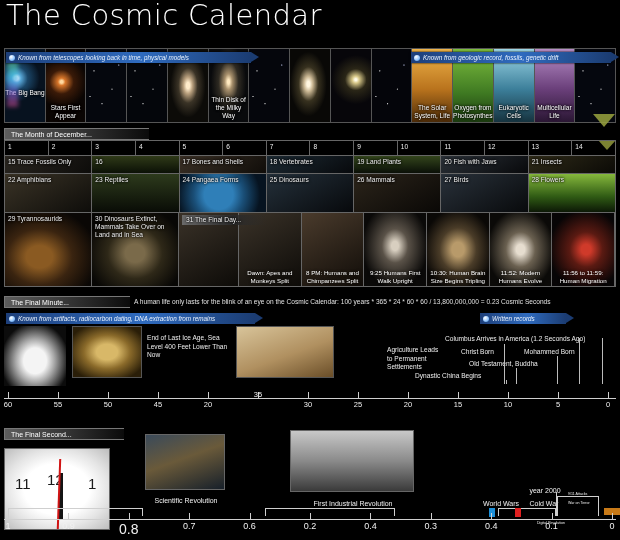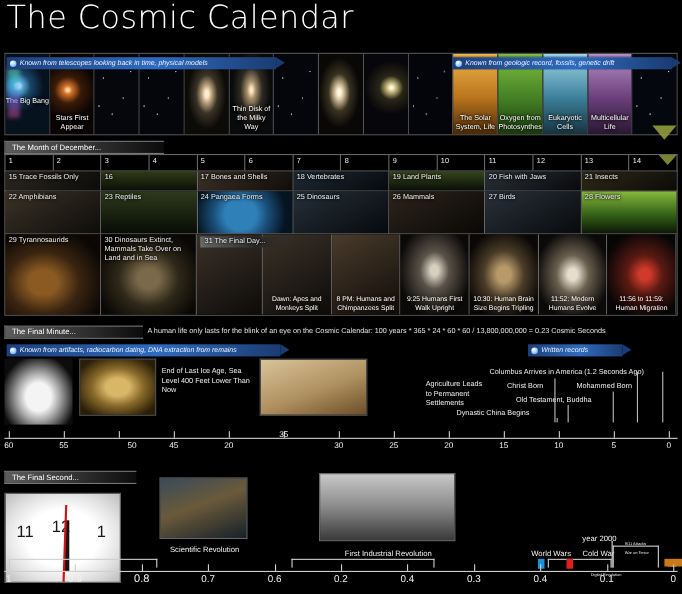--- a/index.html
+++ b/index.html
@@ -427,21 +427,21 @@
   <div class="warbox" style="left:604px; top:508px; width:16px; height:7px; background:#c87a18;"></div>
 
   <div class="axis" style="top:519px;"></div>
   <div id="fs-ticks"></div>
 
 <div class="tick" style="left: 8px; top: 392px; height: 6px;"></div>
     <div class="tlab" style="left: 8px; top: 400px;">60</div>
     <div class="tick" style="left: 58px; top: 392px; height: 6px;"></div>
     <div class="tlab" style="left: 58px; top: 400px;">55</div>
     <div class="tick" style="left: 108px; top: 392px; height: 6px;"></div>
-    <div class="tlab" style="left: 108px; top: 400px; margin-left: 12px;">50</div>
+    <div class="tlab" style="left: 108px; top: 400px;">50</div>
     <div class="tick" style="left: 158px; top: 392px; height: 6px;"></div>
     <div class="tlab" style="left: 158px; top: 400px;">45</div>
     <div class="tick" style="left: 208px; top: 392px; height: 6px;"></div>
     <div class="tlab" style="left: 208px; top: 400px;">20</div>
     <div class="tick" style="left: 258px; top: 392px; height: 6px;"></div>
     <div class="tlab" style="left: 258px; top: 390px;">35</div>
     <div class="tick" style="left: 308px; top: 392px; height: 6px;"></div>
     <div class="tlab" style="left: 308px; top: 400px;">30</div>
     <div class="tick" style="left: 358px; top: 392px; height: 6px;"></div>
     <div class="tlab" style="left: 358px; top: 400px;">25</div>
@@ -453,21 +453,21 @@
     <div class="tlab" style="left: 508px; top: 400px;">10</div>
     <div class="tick" style="left: 558px; top: 392px; height: 6px;"></div>
     <div class="tlab" style="left: 558px; top: 400px;">5</div>
     <div class="tick" style="left: 608px; top: 392px; height: 6px;"></div>
     <div class="tlab" style="left: 608px; top: 400px;">0</div>
     <div class="tick" style="left: 8px; top: 513px; height: 6px;"></div>
     <div class="tlab" style="left: 8px; top: 521px; font-size: 9px;">1</div>
     <div class="tick" style="left: 68.4px; top: 513px; height: 6px;"></div>
     <div class="tlab" style="left: 68.4px; top: 521px; font-size: 9px;">0.9</div>
     <div class="tick" style="left: 128.8px; top: 513px; height: 6px;"></div>
-    <div class="tlab" style="left: 128.8px; top: 521px; font-size: 10px;">0.8</div>
+    <div class="tlab" style="left: 128.8px; top: 521px; font-size: 14px;">0.8</div>
     <div class="tick" style="left: 189.2px; top: 513px; height: 6px;"></div>
     <div class="tlab" style="left: 189.2px; top: 521px; font-size: 9px;">0.7</div>
     <div class="tick" style="left: 249.6px; top: 513px; height: 6px;"></div>
     <div class="tlab" style="left: 249.6px; top: 521px; font-size: 9px;">0.6</div>
     <div class="tick" style="left: 310px; top: 513px; height: 6px;"></div>
     <div class="tlab" style="left: 310px; top: 521px; font-size: 9px;">0.2</div>
     <div class="tick" style="left: 370.4px; top: 513px; height: 6px;"></div>
     <div class="tlab" style="left: 370.4px; top: 521px; font-size: 9px;">0.4</div>
     <div class="tick" style="left: 430.8px; top: 513px; height: 6px;"></div>
     <div class="tlab" style="left: 430.8px; top: 521px; font-size: 9px;">0.3</div>

